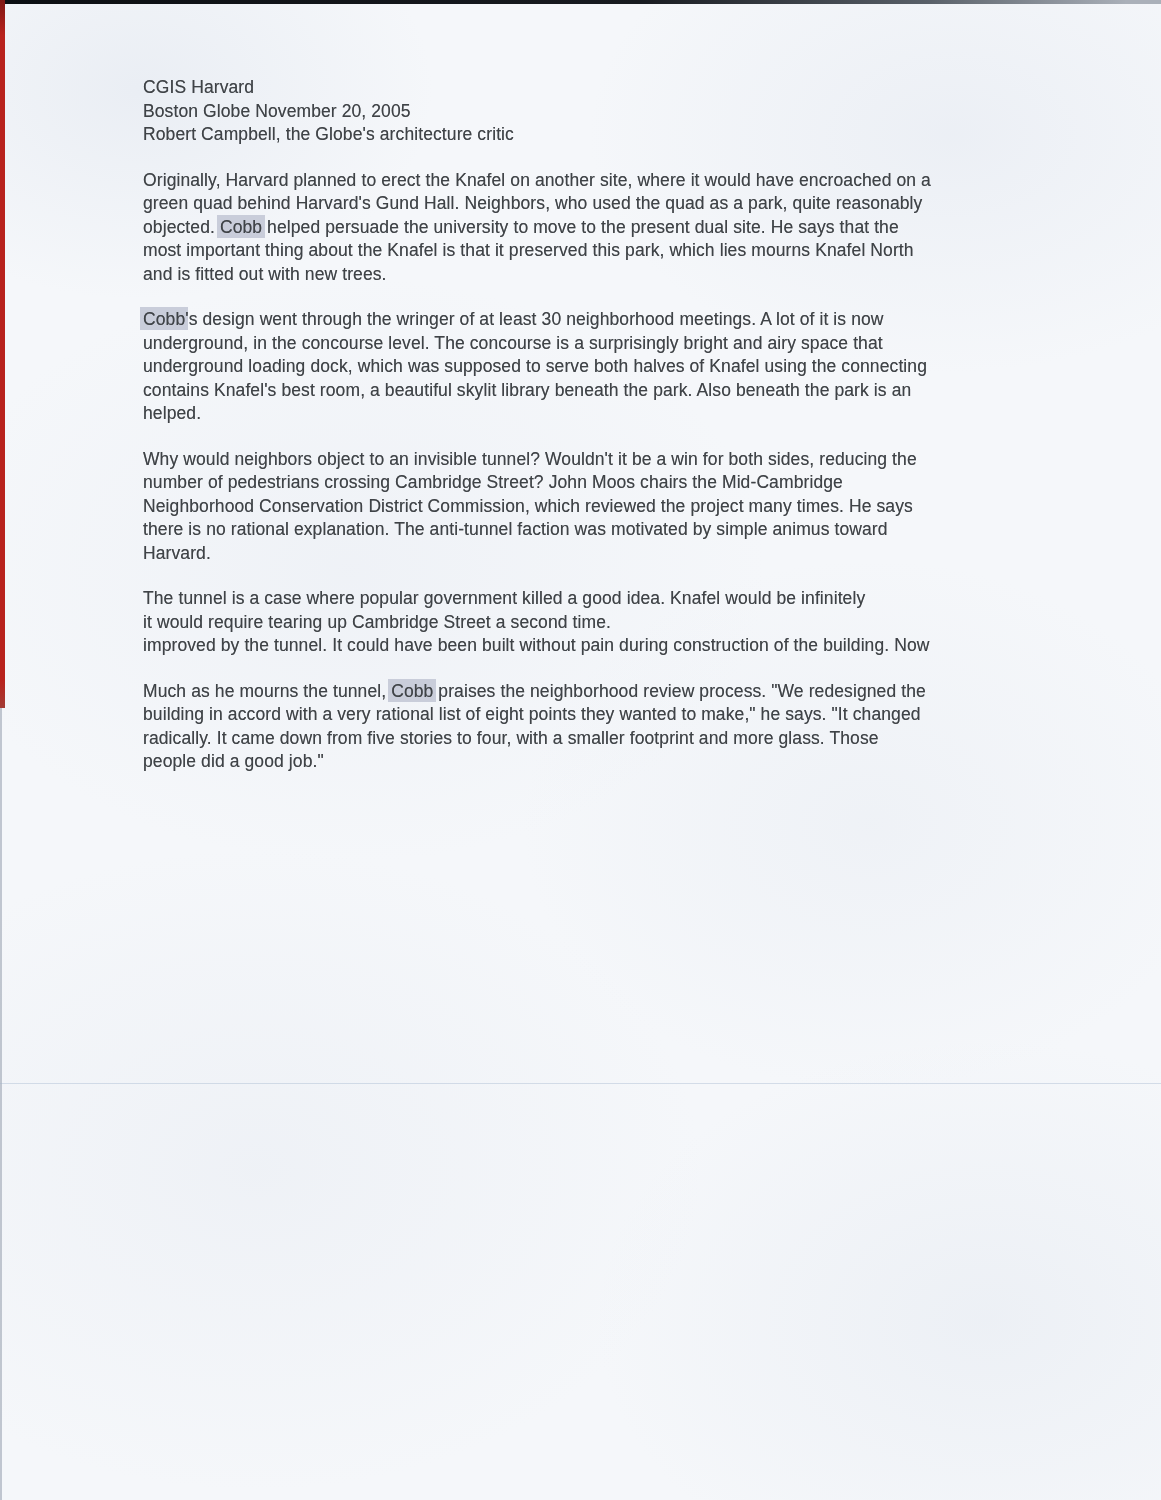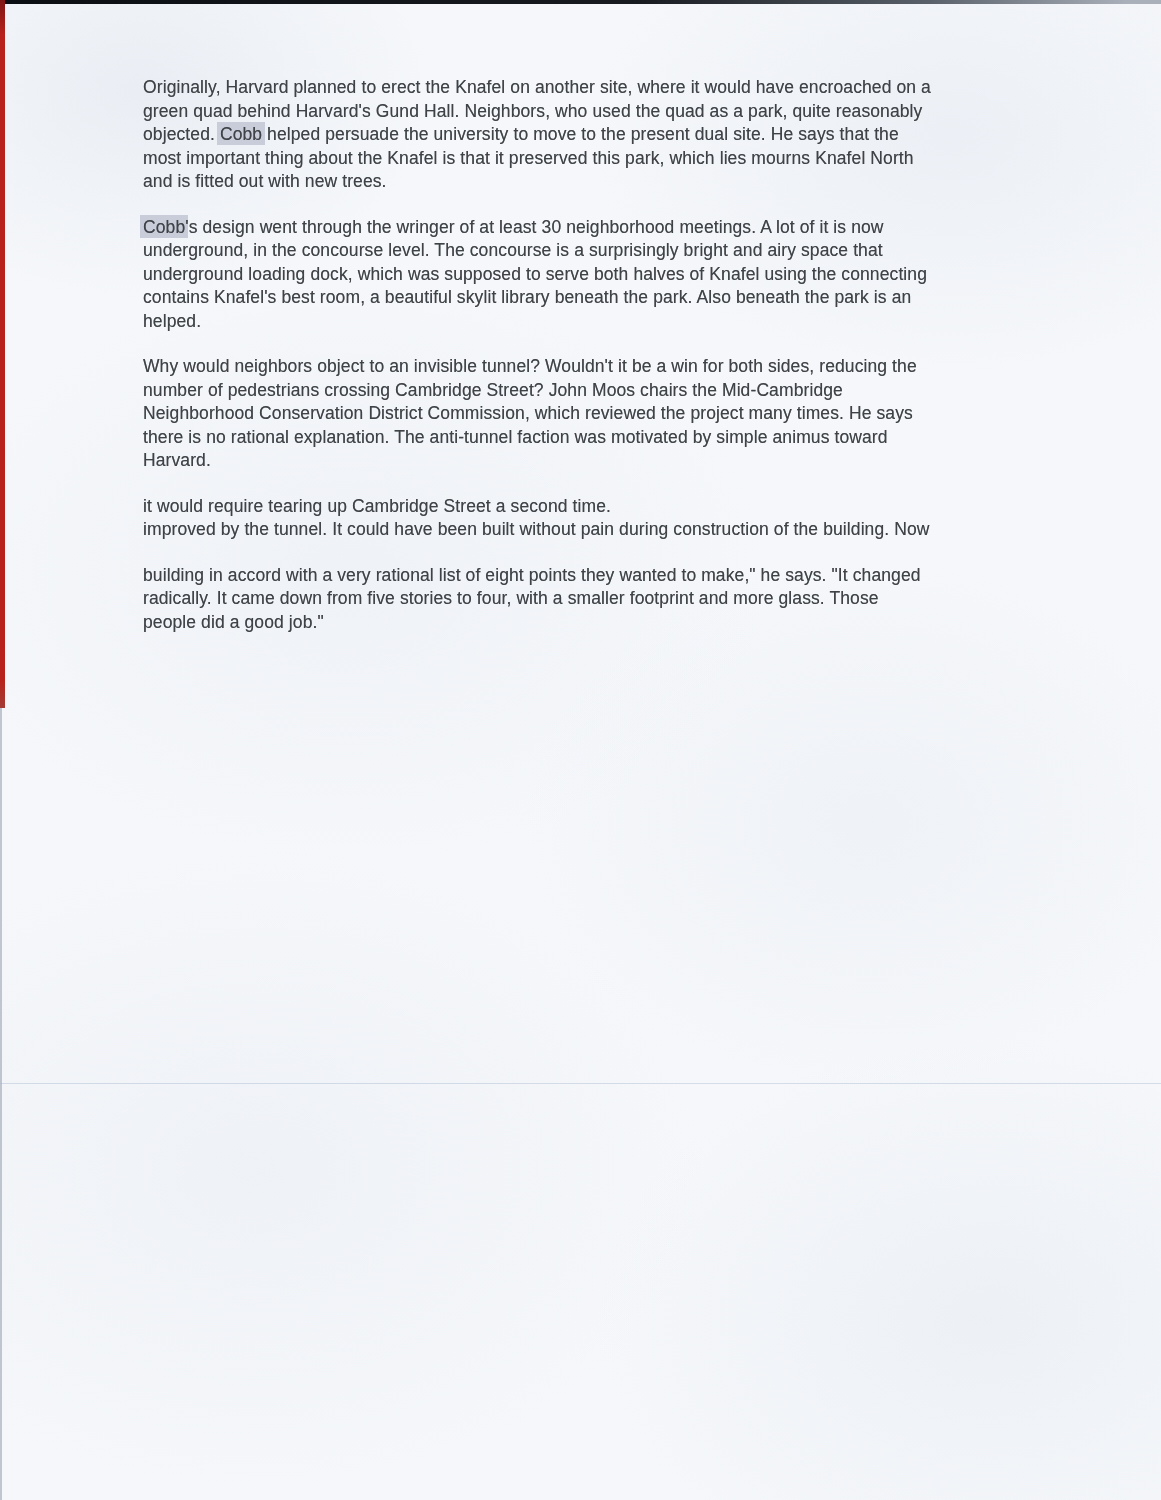--- a/index.html
+++ b/index.html
@@ -58,20 +58,25 @@
 </style>
 </head>
 <body>
 
 <div class="top-edge"></div>
 <div class="left-stripe"></div>
 <div class="left-edge-lower"></div>
 <div class="artifact-line"></div>
 
 <div class="content">
+  <div class="doc-header">
+    <div class="header-line">CGIS Harvard</div>
+    <div class="header-line">Boston Globe November 20, 2005</div>
+    <div class="header-line">Robert Campbell, the Globe's architecture critic</div>
+  </div>
   <div id="paragraphs">
       <div class="paragraph">
         <div class="line"><span>Originally, Harvard planned to erect the Knafel on another site, where it would have encroached on a</span></div>
         <div class="line"><span>green quad behind Harvard's Gund Hall. Neighbors, who used the quad as a park, quite reasonably</span></div>
         <div class="line"><span>objected. </span><span class="hl">Cobb</span><span> helped persuade the university to move to the present dual site. He says that the</span></div>
         <div class="line"><span>most important thing about the Knafel is that it preserved this park, which lies mourns Knafel North</span></div>
         <div class="line"><span>and is fitted out with new trees.</span></div>
       </div>
       <div class="paragraph">
         <div class="line"><span class="hl">Cobb</span><span>'s design went through the wringer of at least 30 neighborhood meetings. A lot of it is now</span></div>
@@ -81,22 +86,24 @@
         <div class="line"><span>helped.</span></div>
       </div>
       <div class="paragraph">
         <div class="line"><span>Why would neighbors object to an invisible tunnel? Wouldn't it be a win for both sides, reducing the</span></div>
         <div class="line"><span>number of pedestrians crossing Cambridge Street? John Moos chairs the Mid-Cambridge</span></div>
         <div class="line"><span>Neighborhood Conservation District Commission, which reviewed the project many times. He says</span></div>
         <div class="line"><span>there is no rational explanation. The anti-tunnel faction was motivated by simple animus toward</span></div>
         <div class="line"><span>Harvard.</span></div>
       </div>
       <div class="paragraph">
+        <div class="line"><span>The tunnel is a case where popular government killed a good idea. Knafel would be infinitely</span></div>
         <div class="line"><span>it would require tearing up Cambridge Street a second time.</span></div>
         <div class="line"><span>improved by the tunnel. It could have been built without pain during construction of the building. Now</span></div>
       </div>
       <div class="paragraph">
+        <div class="line"><span>Much as he mourns the tunnel, </span><span class="hl">Cobb</span><span> praises the neighborhood review process. "We redesigned the</span></div>
         <div class="line"><span>building in accord with a very rational list of eight points they wanted to make," he says. "It changed</span></div>
         <div class="line"><span>radically. It came down from five stories to four, with a smaller footprint and more glass. Those</span></div>
         <div class="line"><span>people did a good job."</span></div>
       </div>
     </div>
 </div>
 
 </body></html>

